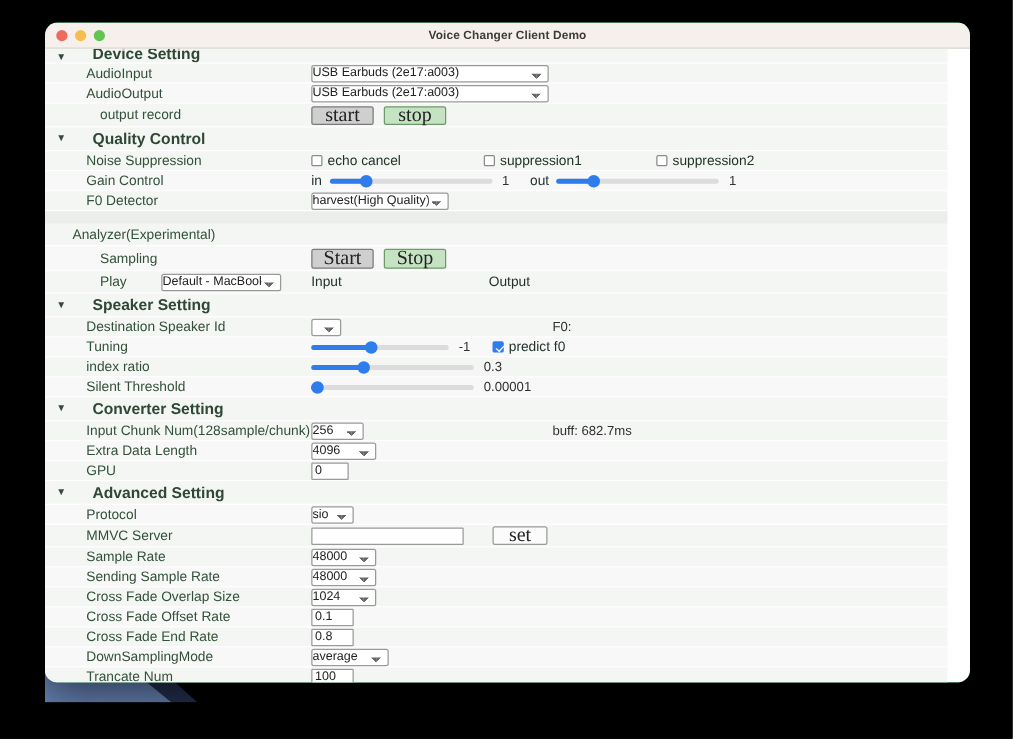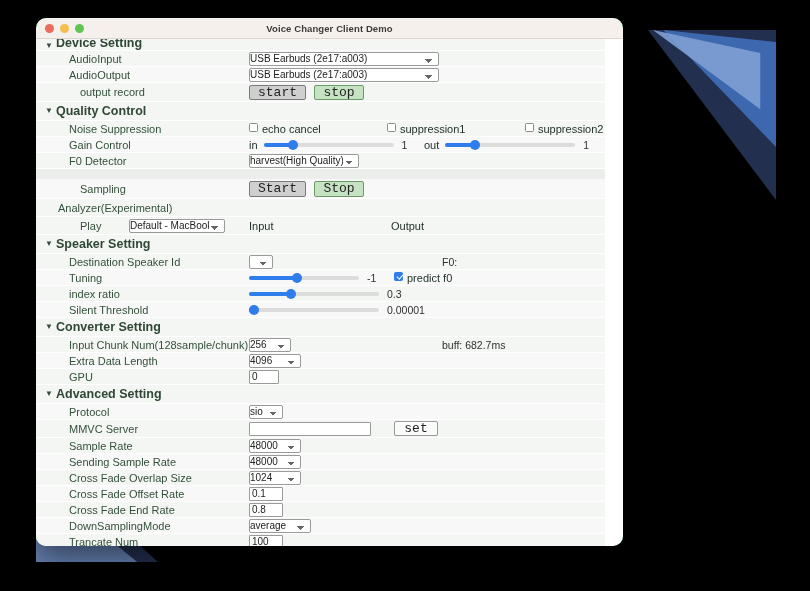--- a/index.html
+++ b/index.html
@@ -41,21 +41,21 @@
   .deco-bl-mid {
     top: 466px; left: 36px; width: 110px; height: 96px;
     background: #7d9ed3; opacity: 0.75;
     clip-path: polygon(0% 14%, 0% 100%, 92% 100%);
   }
 
   
   .window {
     position: absolute;
     left: 36px; top: 18px;
-    width: 587px; height: 528px;
+    width: 740px; height: 528px;
     background: #15803d;
     border-radius: 10px;
     box-shadow: 0 10px 34px rgba(0,0,0,0.55);
     overflow: hidden;
     z-index: 5;
   }
   .titlebar {
     position: relative;
     height: 21px;
     background: #f5f0eb;
@@ -99,21 +99,21 @@
     height: 19px;
     padding-left: 6px;
     background: #f4f6f4;
     border-bottom: 1px solid #ffffff;
   }
   .section .caret {
     font-size: 8px; color: #3a4a3e; width: 14px; text-align: center;
     line-height: 1;
   }
   .section .stitle {
-    font-size: 12.5px; font-weight: bold; color: #2f4734;
+    font-size: 12.5px; font-weight: bold; color: #2f4734; margin-left: 18px;
   }
   .section.clipped { height: 12px; align-items: flex-end; overflow: hidden; }
 
   .lbl { width: 195px; flex: 0 0 195px; color: #33503a; }
   .lbl.ind1 { padding-left: 15px; width: 195px; flex: 0 0 195px; }
   .lbl.ind2 { padding-left: 26px; width: 195px; flex: 0 0 195px; }
   .lbl.sub   { padding-left: 4px; font-size: 11px; }
 
   .ctrl { display: flex; align-items: center; }
 
@@ -146,22 +146,22 @@
     font-size: 10px; color: #222;
     height: 14px; padding: 0 2px;
     border: 1px solid #9a9a9a; border-radius: 1px;
     background: #ffffff;
   }
   .txt.w-xs { width: 30px; }
   .txt.w-sm { width: 34px; }
   .txt.w-wide { width: 122px; }
 
   button.btn {
-    font-family: Liberation Mono, monospace;
-    font-size: 13px; color: #222;
+    font-family: Liberation Serif, serif;
+    font-size: 16px; color: #222;
     height: 15px; min-width: 50px; padding: 0 8px;
     border: 1px solid #7a7a7a; border-radius: 2px;
     background: #cfcfcf; cursor: pointer;
     line-height: 13px;
     text-align: center;
   }
   button.btn.green { background: #c5e3c3; border-color: #6c9a68; }
   button.btn.plain { background: #fbfbfb; border-color: #9a9a9a; min-width: 44px; }
   button.btn.tall { height: 16px; }
 
@@ -176,21 +176,21 @@
     background: #2f7ced; border-radius: 2px;
   }
   .slider .thumb {
     position: absolute; top: 1px; width: 10px; height: 10px;
     border-radius: 50%; background: #2f7ced;
     transform: translateX(-5px);
   }
   .slider.w-wide { width: 130px; }
 
   .chk {
-    display: inline-flex; gap: 4px;
+    display: inline-flex; align-items: center; gap: 4px;
     font-size: 11px; color: #23332a;
   }
   .chk .box {
     width: 9px; height: 9px; border: 1px solid #8a8a8a;
     background: #fff; border-radius: 1.5px; display: inline-block;
   }
   .chk .box.on {
     background: #2f7ced; border-color: #2f7ced;
     position: relative;
   }
@@ -315,30 +315,30 @@
         <span class="lbl ind1">F0 Detector</span>
         <span class="ctrl">
           <select class="sel w-f0">
             <option>harvest(High Quality)</option>
           </select>
         </span>
       </div>
 
       <div class="row greyband"></div>
 
+      <div class="row" style="height:18px">
+        <span class="lbl sub ind1" style="font-weight:normal">Analyzer(Experimental)</span>
+      </div>
+
       <div class="row alt" style="height:20px">
         <span class="lbl ind2">Sampling</span>
         <span class="ctrl" style="gap:8px">
           <button class="btn tall">Start</button>
           <button class="btn tall green">Stop</button>
         </span>
-      </div>
-
-      <div class="row" style="height:18px">
-        <span class="lbl sub ind1" style="font-weight:normal">Analyzer(Experimental)</span>
       </div>
 
       <div class="row" style="height:18px">
         <span class="lbl ind2" style="flex:0 0 75px;width:75px">Play</span>
         <span class="ctrl" style="flex:0 0 120px">
           <select class="sel w-play">
             <option>Default - MacBook …</option>
           </select>
         </span>
         <span class="colb" style="flex:0 0 142px">Input</span>

